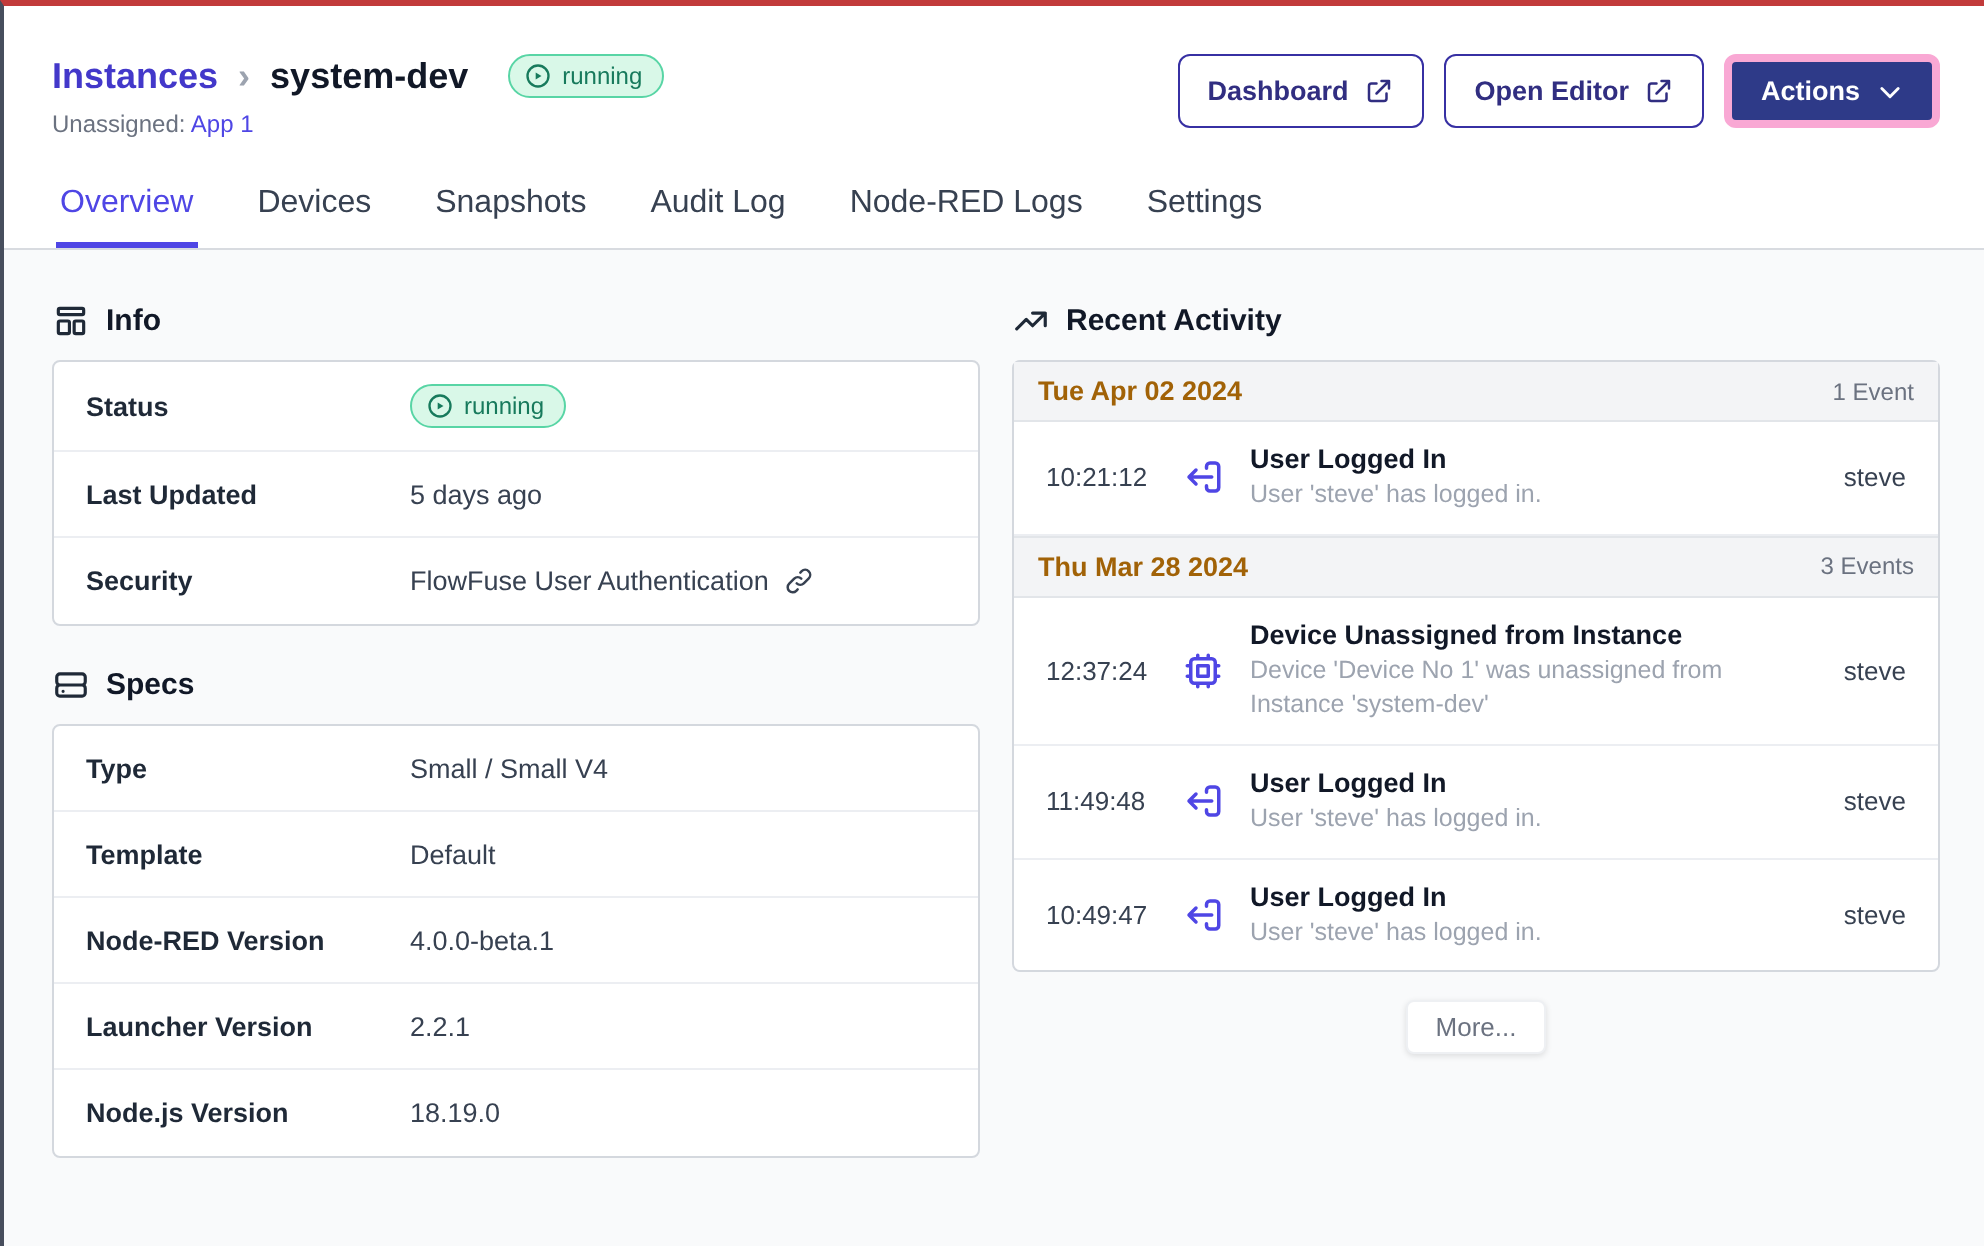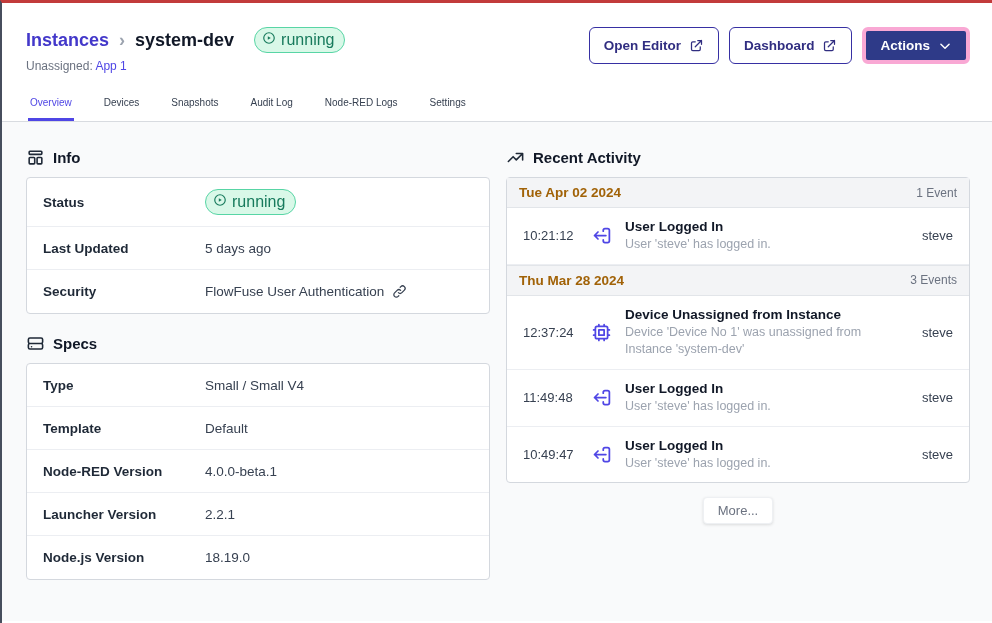--- a/index.html
+++ b/index.html
@@ -14,35 +14,35 @@
   svg { display:block; }
 
   
   .header { background:#fff; padding:24px 22px 0 24px; border-bottom:1px solid #d8dbe0; }
   .header-top { display:flex; justify-content:space-between; align-items:flex-start; }
   .crumb-row { display:flex; align-items:center; gap:10px; }
   .crumb-root { color:#4338ca; font-size:18px; font-weight:bold; text-decoration:none; cursor:pointer; }
   .crumb-sep { color:#9ca3af; font-size:18px; font-weight:bold; }
   .crumb-current { color:#111827; font-size:18px; font-weight:bold; }
   .badge {
-    display:inline-flex; align-items:flex-start; gap:5px;
+    display:inline-flex; align-items:flex-end; gap:5px;
     background:#d9f8e8; border:1px solid #58d5a5; color:#177a5c;
-    border-radius:999px; padding:3px 10px 3px 7px; font-size:16px; margin-left:10px;
+    border-radius:999px; padding:3px 10px 3px 7px; font-size:12px; margin-left:10px;
   }
   .app-line { margin-top:6px; font-size:12px; color:#6b7280; }
   .app-link { color:#4f46e5; text-decoration:none; cursor:pointer; }
 
   .header-buttons { display:flex; gap:10px; }
   .btn { display:inline-flex; align-items:center; gap:8px; font-size:13.5px; font-weight:bold;
          border-radius:6px; padding:7px 14px; cursor:pointer; background:#fff; }
   .btn-outline { border:1px solid #3730a3; color:#312e81; }
   .btn-solid { border:4px solid #f9a8d4; background:#2e3a88; color:#fff; }
 
   .tabs { display:flex; gap:28px; margin-top:22px; padding:0 2px; }
-  .tab { font-size:10px; color:#374151; padding:2px 2px 10px 2px; cursor:pointer; border-bottom:3px solid transparent; }
+  .tab { font-size:16px; color:#374151; padding:2px 2px 10px 2px; cursor:pointer; border-bottom:3px solid transparent; }
   .tab.active { color:#4f46e5; border-bottom-color:#4f46e5; }
 
   
   .main { display:flex; gap:16px; background:#f9fafb; padding:26px 22px 24px 24px; height:499px; }
   .col { flex:1 1 0; min-width:0; }
 
   .section-head { display:flex; align-items:center; gap:8px; margin-bottom:10px; }
   .section-head .icn { color:#1f2937; }
   .section-title { font-size:15px; font-weight:bold; color:#111827; }
 
@@ -94,29 +94,29 @@
           <span>running</span>
         </span>
       </div>
       <div class="app-line">
         <span>Unassigned:</span>
         <a class="app-link">App 1</a>
       </div>
     </div>
     <div class="header-buttons">
       <button class="btn btn-outline">
-        <span>Open Editor</span>
+        <span>Dashboard</span>
         <span>
           <svg width="15" height="15" viewBox="0 0 24 24" fill="none" stroke="currentColor" stroke-width="2" stroke-linecap="round" stroke-linejoin="round">
               <path d="M10 6H6a2 2 0 00-2 2v10a2 2 0 002 2h10a2 2 0 002-2v-4M14 4h6m0 0v6m0-6L10 14"></path>
             </svg>
         </span>
       </button>
       <button class="btn btn-outline">
-        <span>Dashboard</span>
+        <span>Open Editor</span>
         <span>
           <svg width="15" height="15" viewBox="0 0 24 24" fill="none" stroke="currentColor" stroke-width="2" stroke-linecap="round" stroke-linejoin="round">
               <path d="M10 6H6a2 2 0 00-2 2v10a2 2 0 002 2h10a2 2 0 002-2v-4M14 4h6m0 0v6m0-6L10 14"></path>
             </svg>
         </span>
       </button>
       <button class="btn btn-solid">
         <span>Actions</span>
         <span>
           <svg width="14" height="14" viewBox="0 0 24 24" fill="none" stroke="currentColor" stroke-width="2.5" stroke-linecap="round" stroke-linejoin="round">

